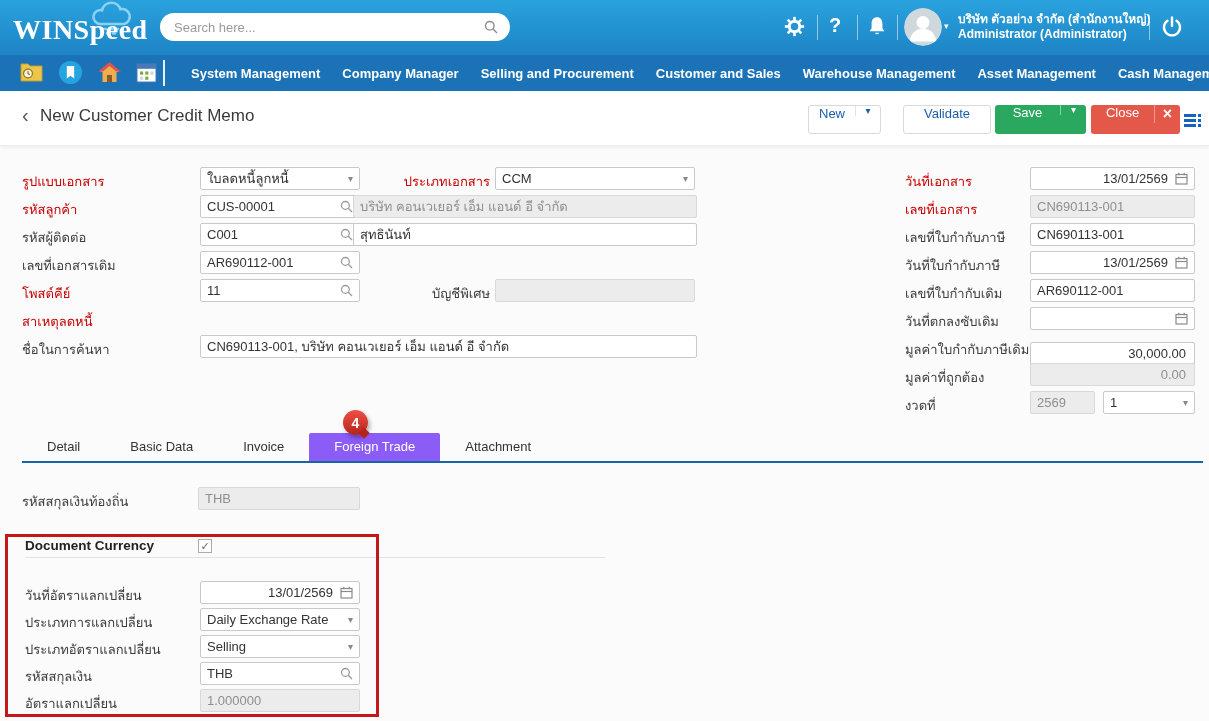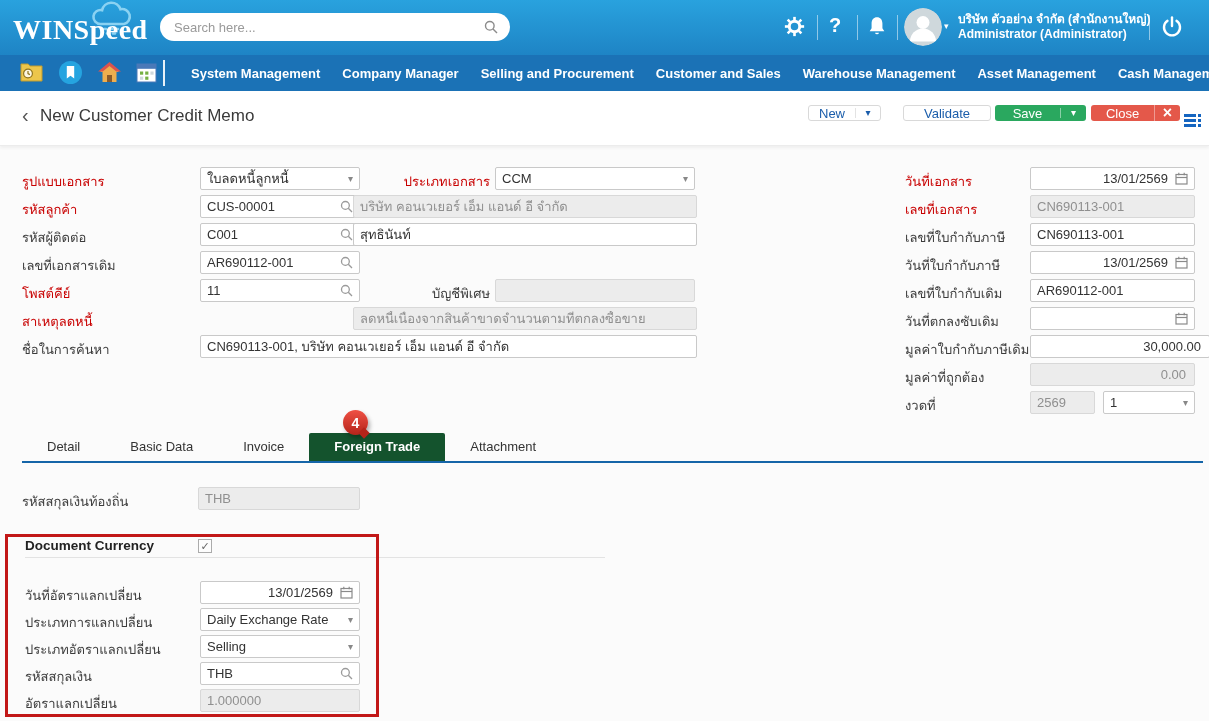--- a/index.html
+++ b/index.html
@@ -29,21 +29,21 @@
   .nav-ic{position:absolute;top:62px;cursor:pointer}
   .nav-div{position:absolute;left:163px;top:60px;width:2px;height:26px;background:rgba(255,255,255,.9)}
   .nav-menu{position:absolute;left:191px;top:55px;height:36px;display:flex;align-items:center;gap:22px}
   .nav-item{color:#fff;font-size:13px;font-weight:bold;white-space:nowrap;cursor:pointer}
 
   
   .titlebar{position:absolute;left:0;top:91px;width:100%;height:55px;background:#fff;
     border-bottom:1px solid #ececec;box-shadow:0 2px 3px rgba(0,0,0,.05)}
   .back-chev{position:absolute;left:22px;top:104px;font-size:20px;color:#555;cursor:pointer}
   .page-title{position:absolute;left:40px;top:106px;font-size:17px;color:#3a3a3a}
-  .btn{position:absolute;top:105px;height:16px;border-radius:3px;display:flex;align-items:center;
+  .btn{position:absolute;top:105px;height:29px;border-radius:3px;display:flex;align-items:flex-start;
     font-size:13px;cursor:pointer;overflow:hidden}
   .btn .bmain{display:flex;align-items:center;justify-content:center;flex:1;padding:0 10px}
   .btn .barrow{width:26px;display:flex;align-items:center;justify-content:center}
   .btn.light{background:#fff;border:1px solid #d9d9d9;color:#1a5dab}
   .btn.light .barrow{border-left:1px solid #e3e3e3}
   .btn.green{background:#2aa85f;color:#fff}
   .btn.green .barrow{border-left:1px solid rgba(255,255,255,.45)}
   .btn.red{background:#e4584a;color:#fff}
   .btn.red .barrow{border-left:1px solid rgba(255,255,255,.4);font-size:16px;font-weight:bold}
   .caret{color:#888;font-size:10px;line-height:1}
@@ -62,21 +62,21 @@
   .inp input{width:100%;border:0;outline:0;background:transparent;font:inherit;color:inherit;padding:0}
   .inp.dis{background:#ececec;border-color:#d8d8d8;color:#8f8f8f}
   .inp.dis input{color:#8f8f8f}
   .inp.ra input{text-align:right;padding-right:2px}
   .inp .val{flex:1;white-space:nowrap;overflow:hidden}
   .inp svg{flex:none}
 
   
   .tabs{position:absolute;left:22px;top:433px;height:28px;display:flex;z-index:2}
   .tab{padding:0 25px;line-height:28px;font-size:13px;color:#333;cursor:pointer;white-space:nowrap}
-  .tab.active{background:#14532d;color:#fff;font-weight:bold;border-radius:2px 2px 0 0}
+  .tab.active{background:#8b5cf6;color:#fff;font-weight:normal;border-radius:2px 2px 0 0}
   .tab-underline{position:absolute;left:22px;right:6px;top:461px;height:2px;background:#1565a8}
   .badge{position:absolute;left:343px;top:410px;width:25px;height:25px;border-radius:50%;
     background:linear-gradient(#ef5044,#b5241a);color:#fff;font-weight:bold;font-size:14px;
     display:flex;align-items:center;justify-content:center;box-shadow:2px 3px 4px rgba(0,0,0,.3);z-index:6}
   .badge::after{content:"";position:absolute;bottom:-2px;right:0;width:8px;height:8px;
     background:#b5241a;transform:rotate(45deg);z-index:-1}
 
   
   .sec-title{position:absolute;left:25px;top:538px;font-size:13.5px;font-weight:bold;color:#222}
   .sec-div{position:absolute;left:25px;top:557px;width:580px;height:1px;background:#e3e3e3}
@@ -268,23 +268,20 @@
   <div class="inp" style="left:353px;top:223px;width:344px">
     <input readonly="" value="สุทธินันท์" style="">
   </div>
   <div class="inp dis" style="left:353px;top:195px;width:344px">
     <input readonly="" value="บริษัท คอนเวเยอร์ เอ็ม แอนด์ อี จำกัด" style="">
   </div>
   <div class="lbl rt" style="left:410px;top:283px;width:80px">บัญชีพิเศษ</div>
   <div class="inp dis" style="left:495px;top:279px;width:200px">
     <input readonly="" value="" style="">
   </div>
-  <div class="inp dis" style="left:353px;top:307px;width:344px">
-    <input readonly="" value="ลดหนี้เนื่องจากสินค้าขาดจำนวนตามที่ตกลงซื้อขาย" style="">
-  </div>
 
   <div class="lbl red" style="left:905px;top:171px">วันที่เอกสาร</div>
   <div class="lbl red" style="left:905px;top:199px">เลขที่เอกสาร</div>
   <div class="lbl" style="left:905px;top:227px">เลขที่ใบกำกับภาษี</div>
   <div class="lbl" style="left:905px;top:255px">วันที่ใบกำกับภาษี</div>
   <div class="lbl" style="left:905px;top:283px">เลขที่ใบกำกับเดิม</div>
   <div class="lbl" style="left:905px;top:311px">วันที่ตกลงซับเดิม</div>
   <div class="lbl" style="left:905px;top:339px">มูลค่าใบกำกับภาษีเดิม</div>
   <div class="lbl" style="left:905px;top:367px">มูลค่าที่ถูกต้อง</div>
   <div class="lbl" style="left:905px;top:395px">งวดที่</div>
@@ -318,21 +315,21 @@
   </div>
   <div class="inp ra" style="left:1030px;top:307px;width:165px">
     <input readonly="" value="" style="">
     <svg style="margin-left:5px" width="13" height="13" viewBox="0 0 13 13">
         <rect x="1" y="2.5" width="11" height="9.5" fill="none" stroke="#8a8a8a" stroke-width="1.2"></rect>
         <line x1="1" y1="5.5" x2="12" y2="5.5" stroke="#8a8a8a" stroke-width="1.2"></line>
         <line x1="3.8" y1="0.8" x2="3.8" y2="3.2" stroke="#8a8a8a" stroke-width="1.2"></line>
         <line x1="9.2" y1="0.8" x2="9.2" y2="3.2" stroke="#8a8a8a" stroke-width="1.2"></line>
       </svg>
   </div>
-  <div class="inp ra" style="left:1030px;top:335px;width:180px">
+  <div class="inp ra" style="left:1030px;top:342px;width:165px">
     <input readonly="" value="30,000.00" style="">
   </div>
   <div class="inp dis ra" style="left:1030px;top:363px;width:165px">
     <input readonly="" value="0.00" style="">
   </div>
   <div class="inp dis" style="left:1030px;top:391px;width:65px">
     <input readonly="" value="2569" style="">
   </div>
   <div class="inp" style="left:1103px;top:391px;width:92px">
     <span class="val">1</span>

